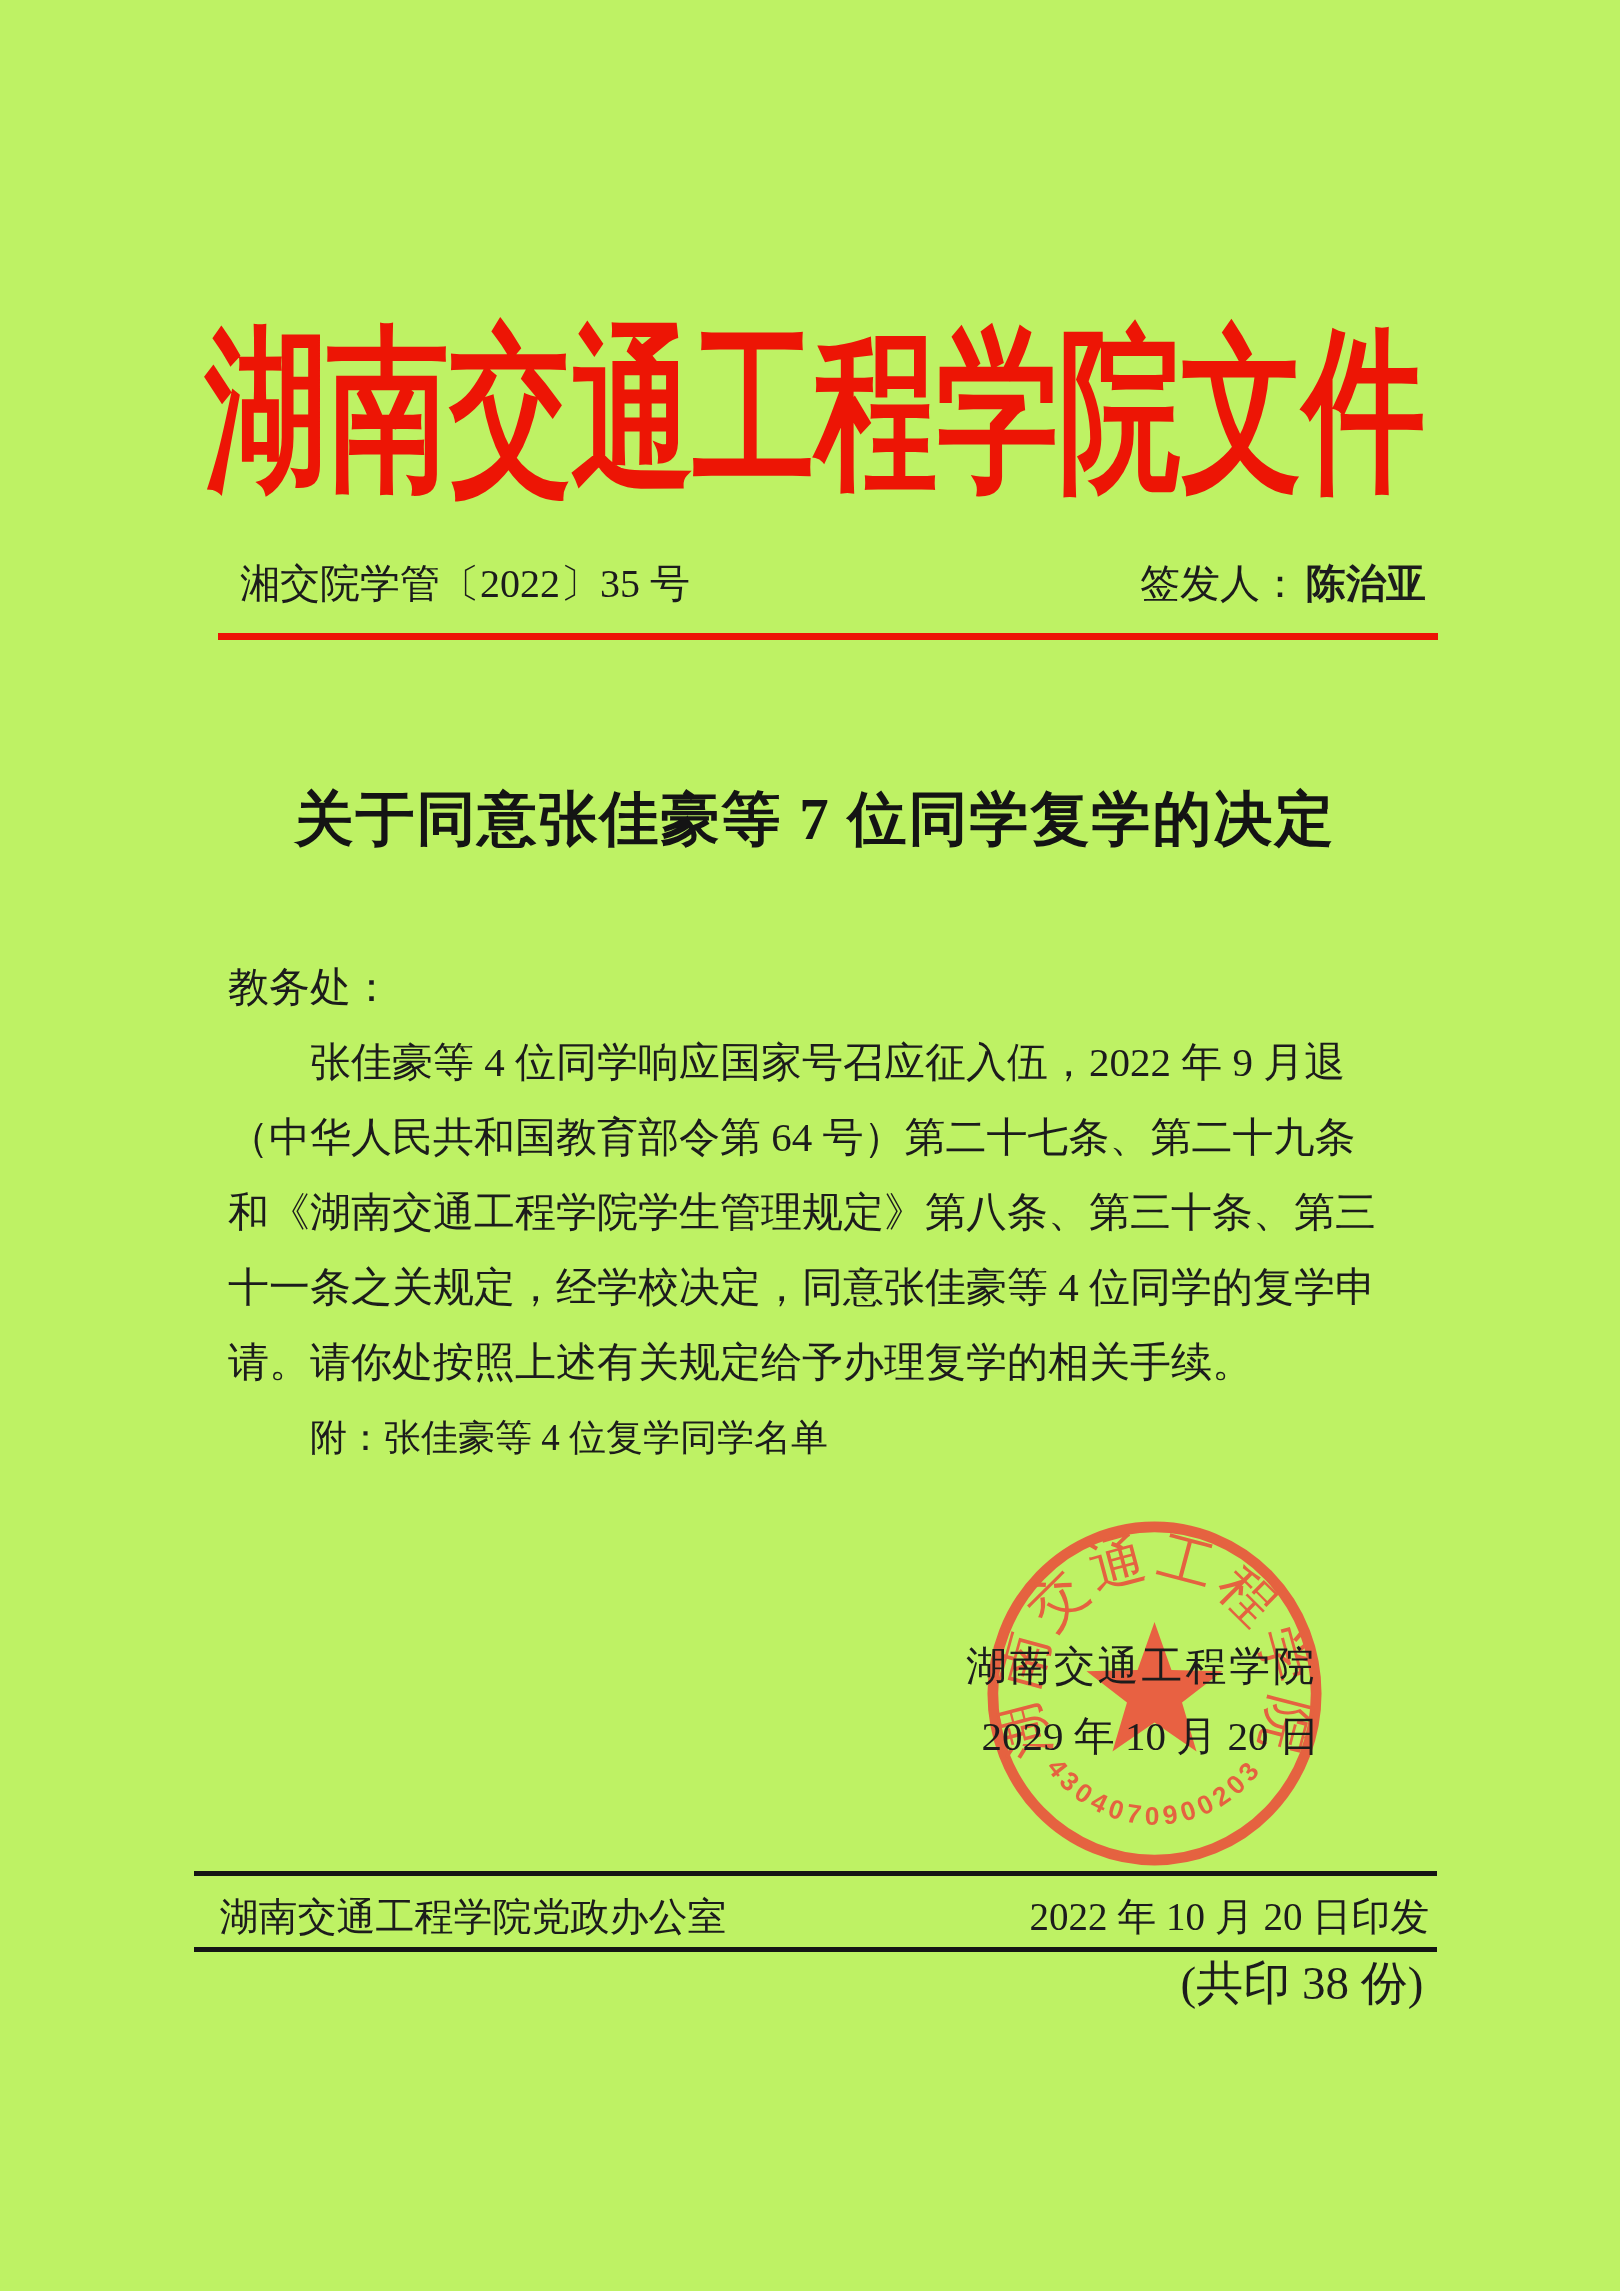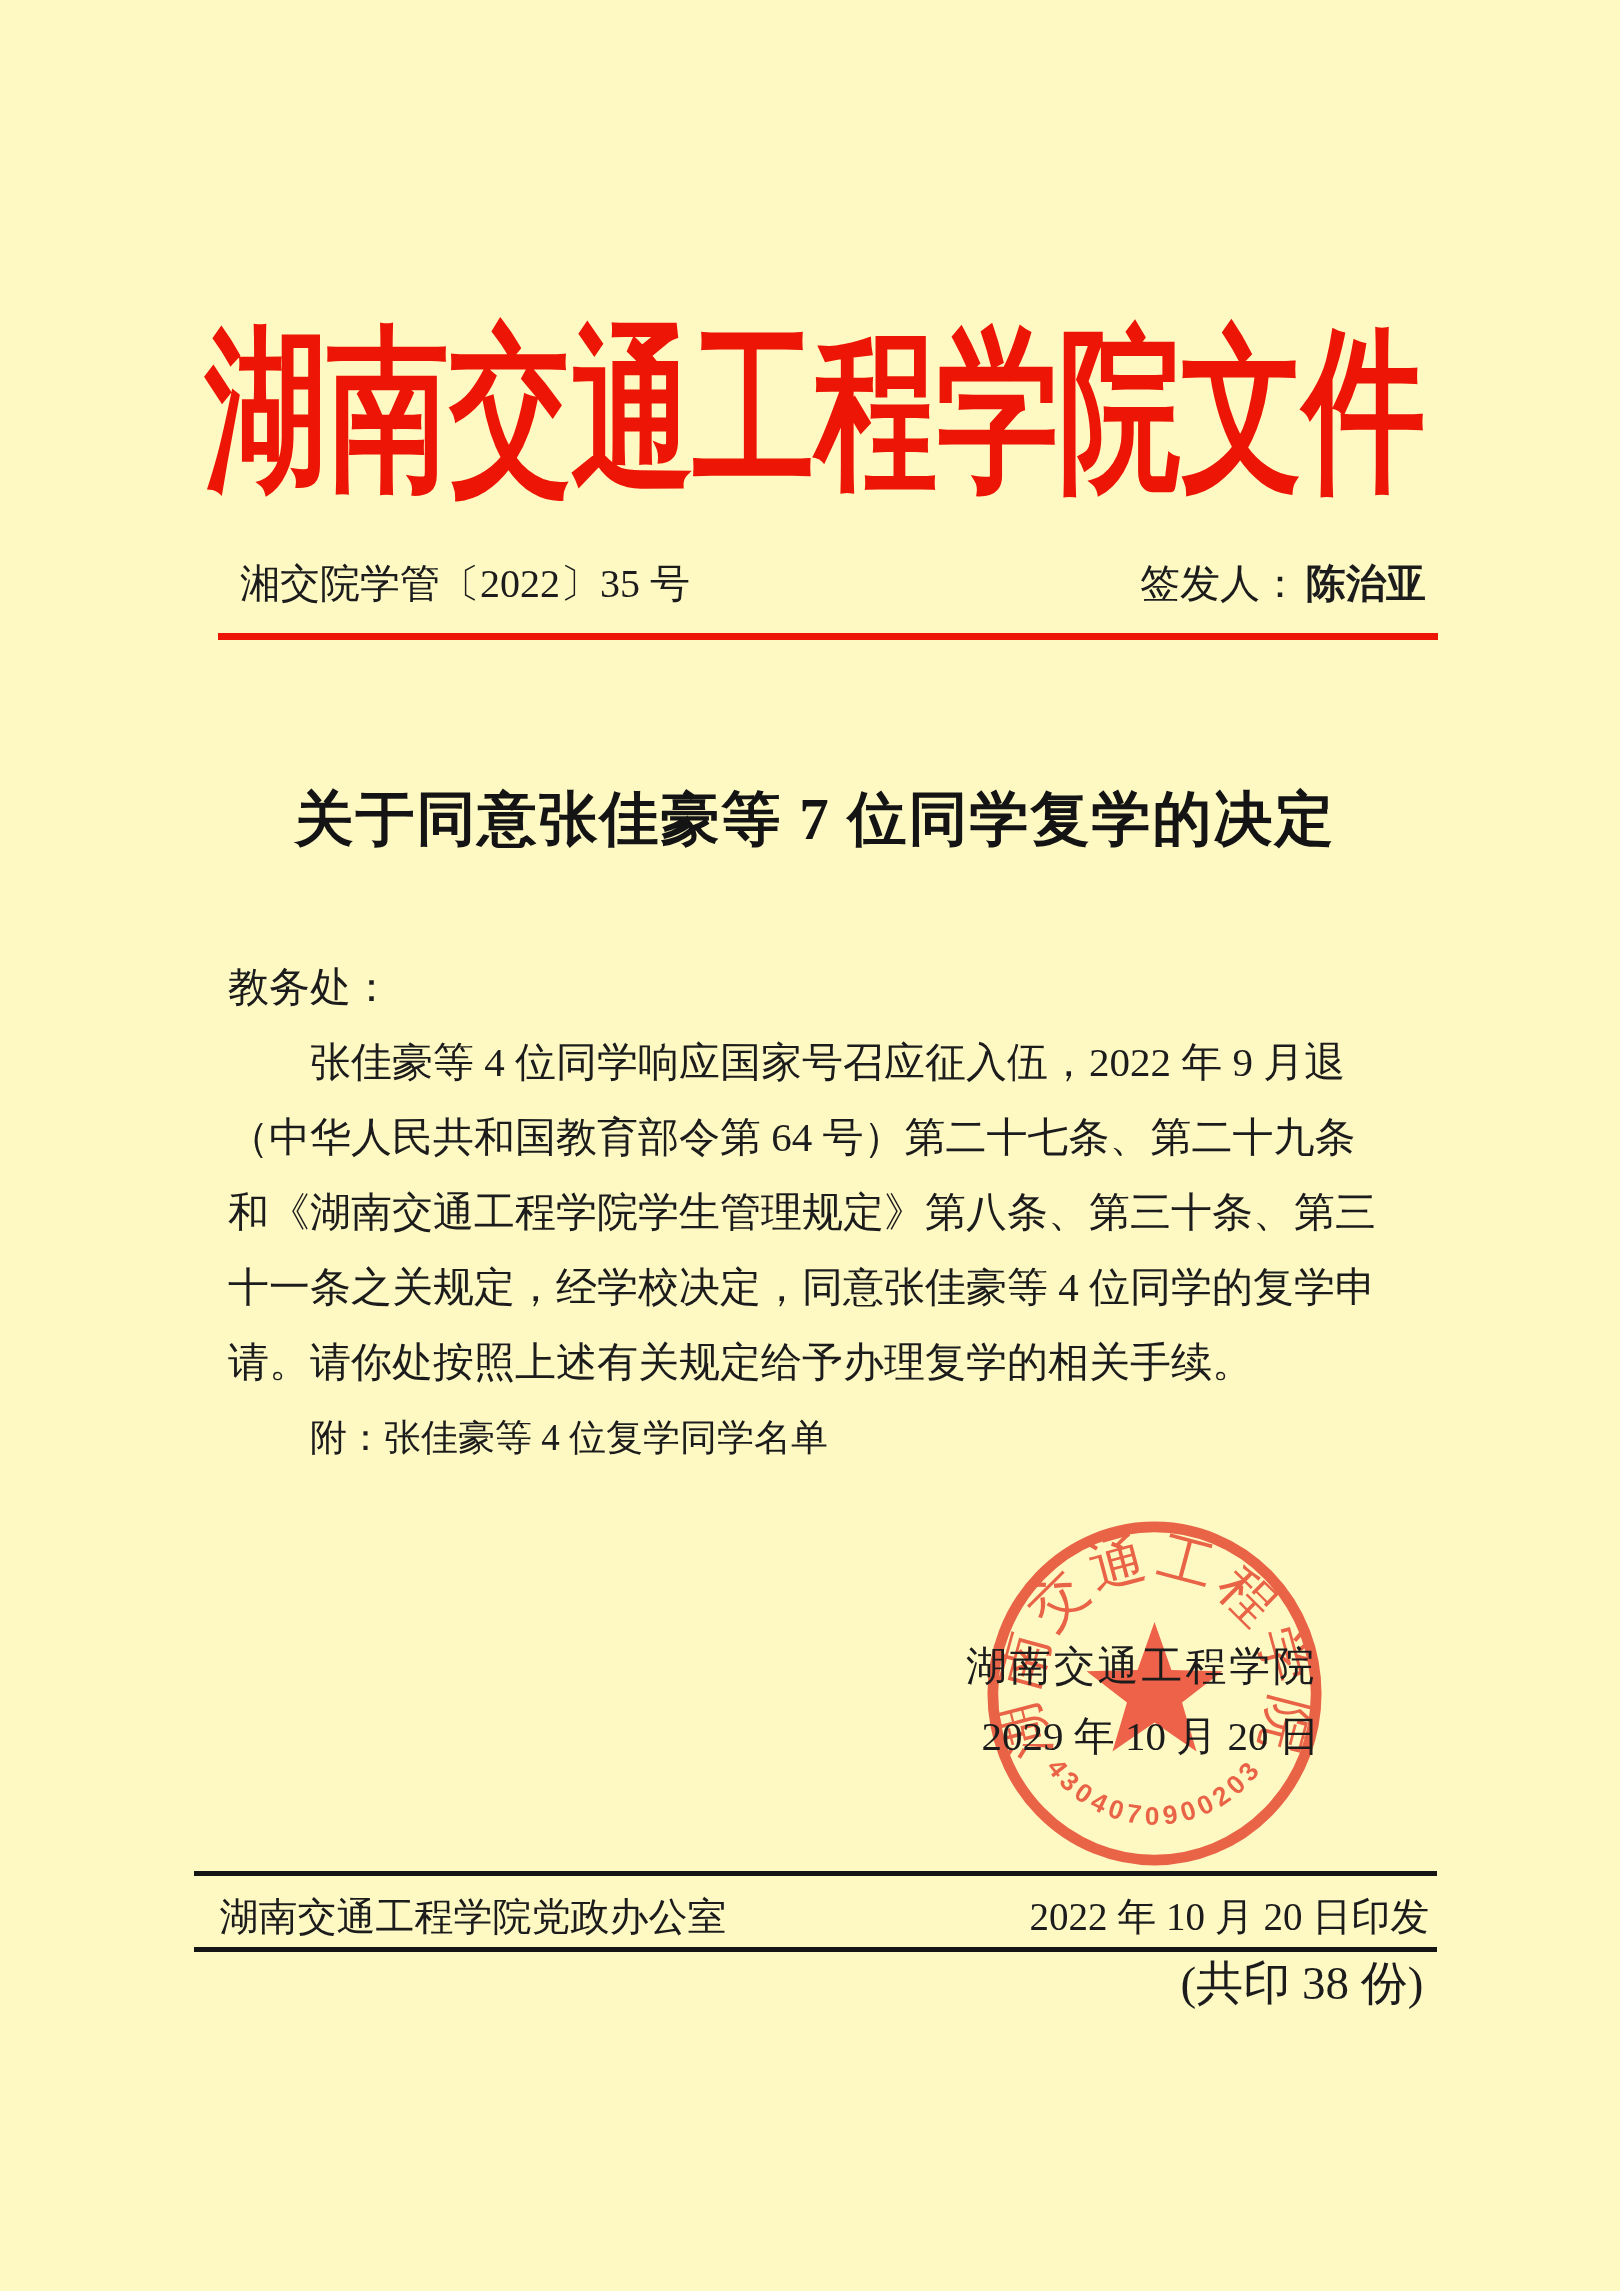--- a/index.html
+++ b/index.html
@@ -1,20 +1,20 @@
 <!DOCTYPE html>
 <html><head>
 <meta charset="utf-8">
 <style>
   html,body { margin:0; padding:0; background:#888; }
   .page {
     position:relative;
     width:1620px; height:2292px;
     margin:0 auto;
-    background:#fef9c3;
+    background:#bef264;
     font-family:"Liberation Serif","DejaVu Serif",serif;
     color:#1c1c1c;
     overflow:hidden;
   }
   
   .org-header-title {
     position:absolute; top:323px; left:194px; width:1242px;
     text-align:center;
     font-size:122px; line-height:122px; font-weight:700;
     color:#ed1505;

